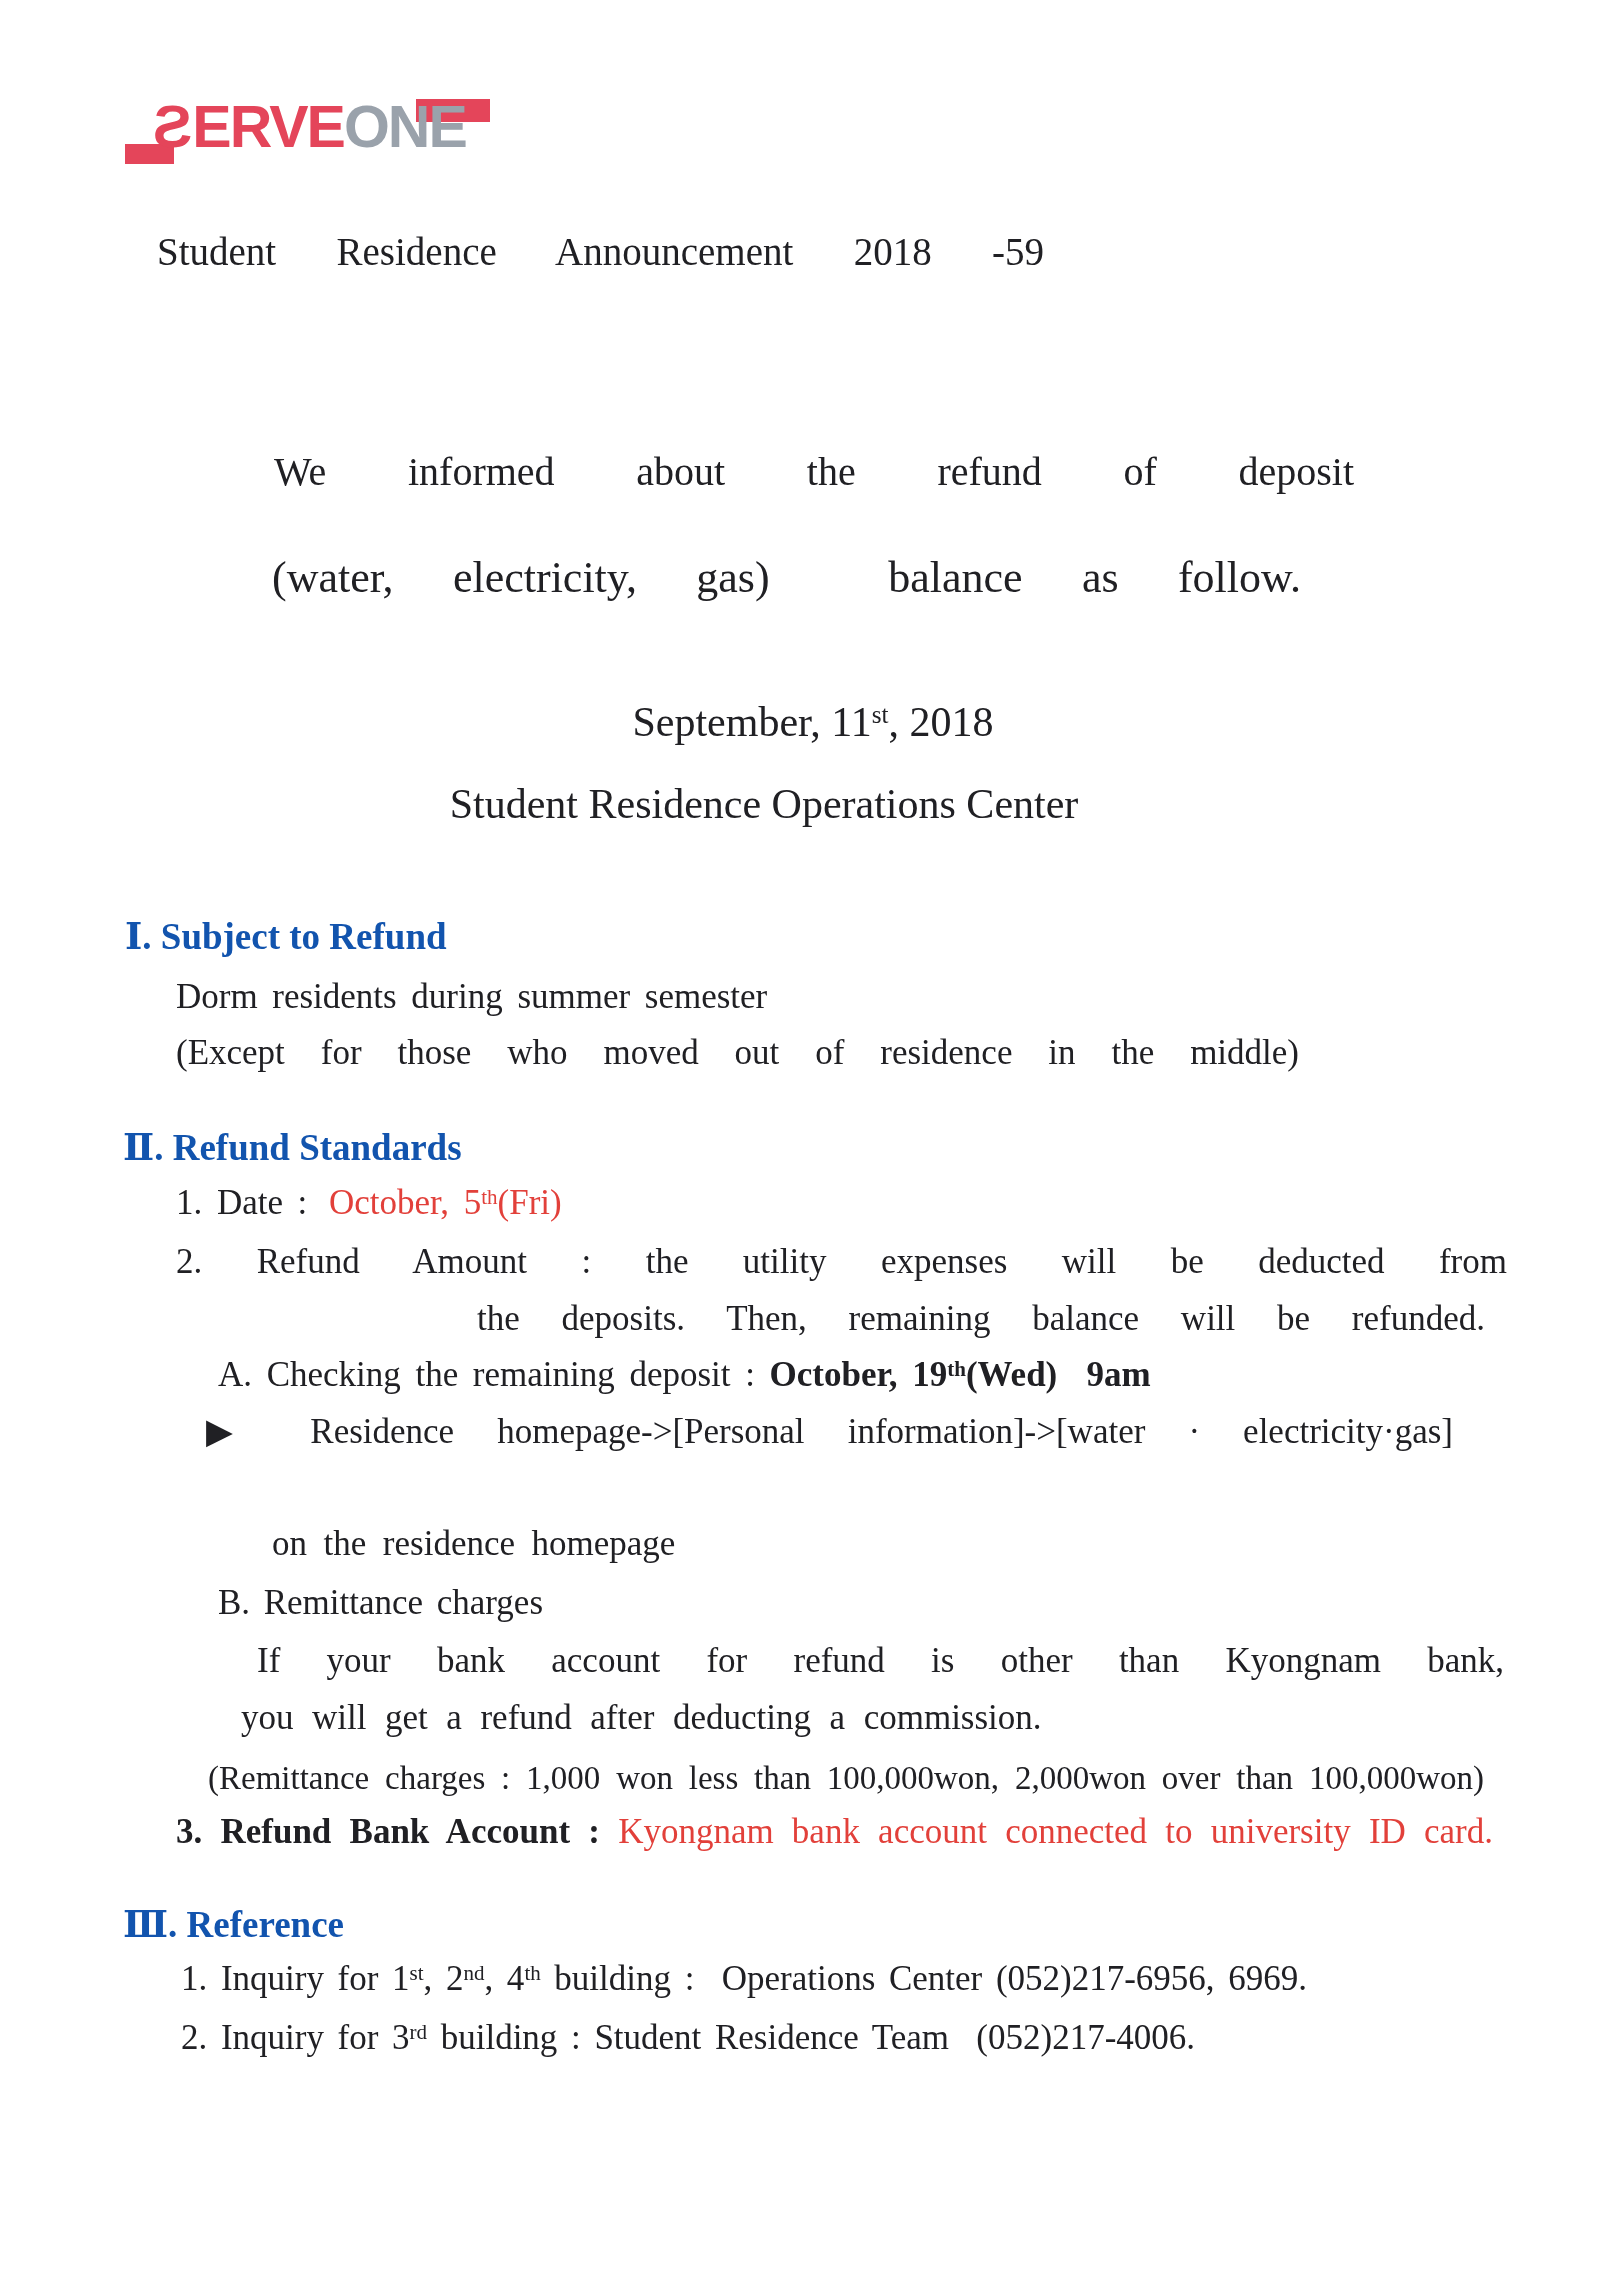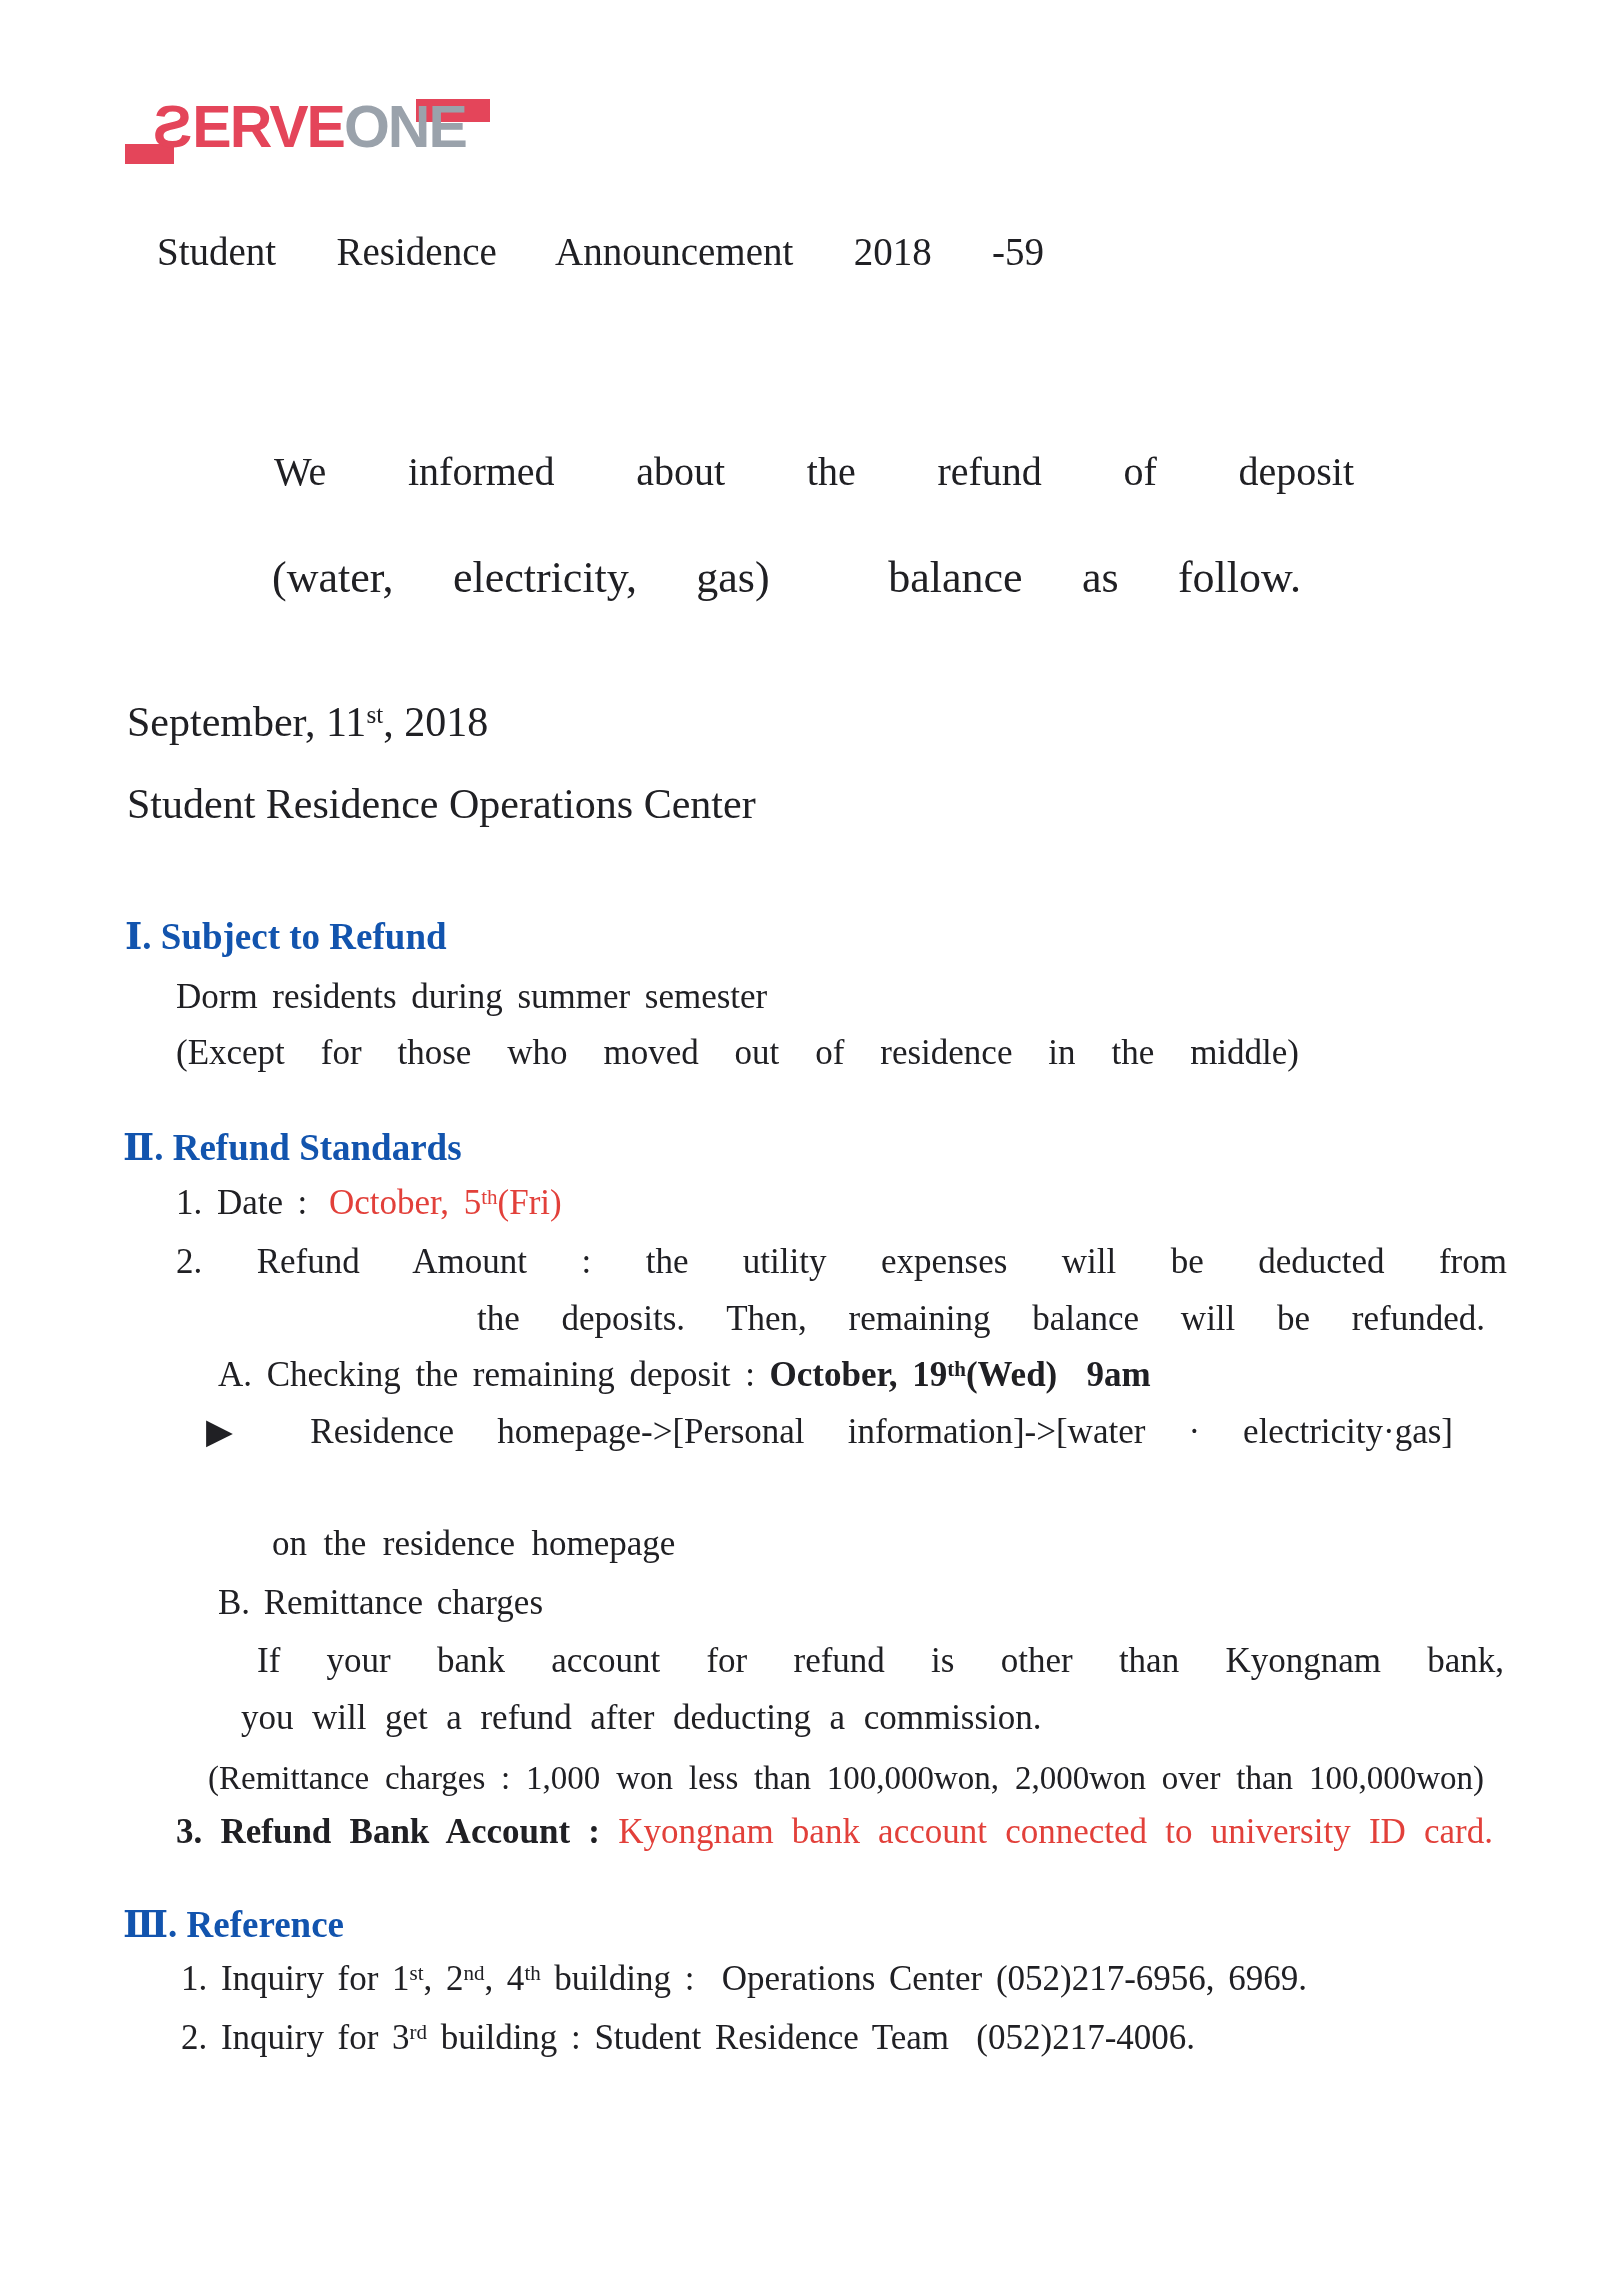--- a/index.html
+++ b/index.html
@@ -25,22 +25,22 @@
     font-family:"Liberation Sans","DejaVu Sans",sans-serif;
     font-weight:700;font-size:59px;letter-spacing:-2px;line-height:1;}
   .logo-serve{color:var(--logo-red,#e4455a);}
   .logo-flip{display:inline-block;transform:scaleX(-1);}
   .logo-one{color:var(--logo-gray,#9aa2ab);}
 
   .announce{left:157px;top:182px;width:887px;font-size:39px;}
   .title{left:165px;top:286px;width:1217px;font-size:59px;}
   .intro1{left:274px;top:401px;width:1080px;font-size:40px;}
   .intro2{left:272px;top:505px;width:1029px;font-size:44px;}
-  .dateline{left:127px;top:650px;width:1372px;font-size:42px;}
-  .orgline{left:127px;top:732px;width:1274px;font-size:42px;text-align:left;}
+  .dateline{left:127px;top:650px;width:1372px;font-size:42px;text-align:center;}
+  .orgline{left:127px;top:732px;width:1274px;font-size:42px;text-align:center;}
 
   .heading{font-size:37px;font-weight:700;color:var(--accent-blue,#1254ae);}
   .h1{left:125px;top:868px;}
   .h2{left:123px;top:1079px;}
   .h3{left:123px;top:1856px;}
 
   .body36{font-size:35px;}
   .s1l1{left:176px;top:929px;word-spacing:5.9px;}
   .s1l2{left:176px;top:985px;width:1123px;}
 

